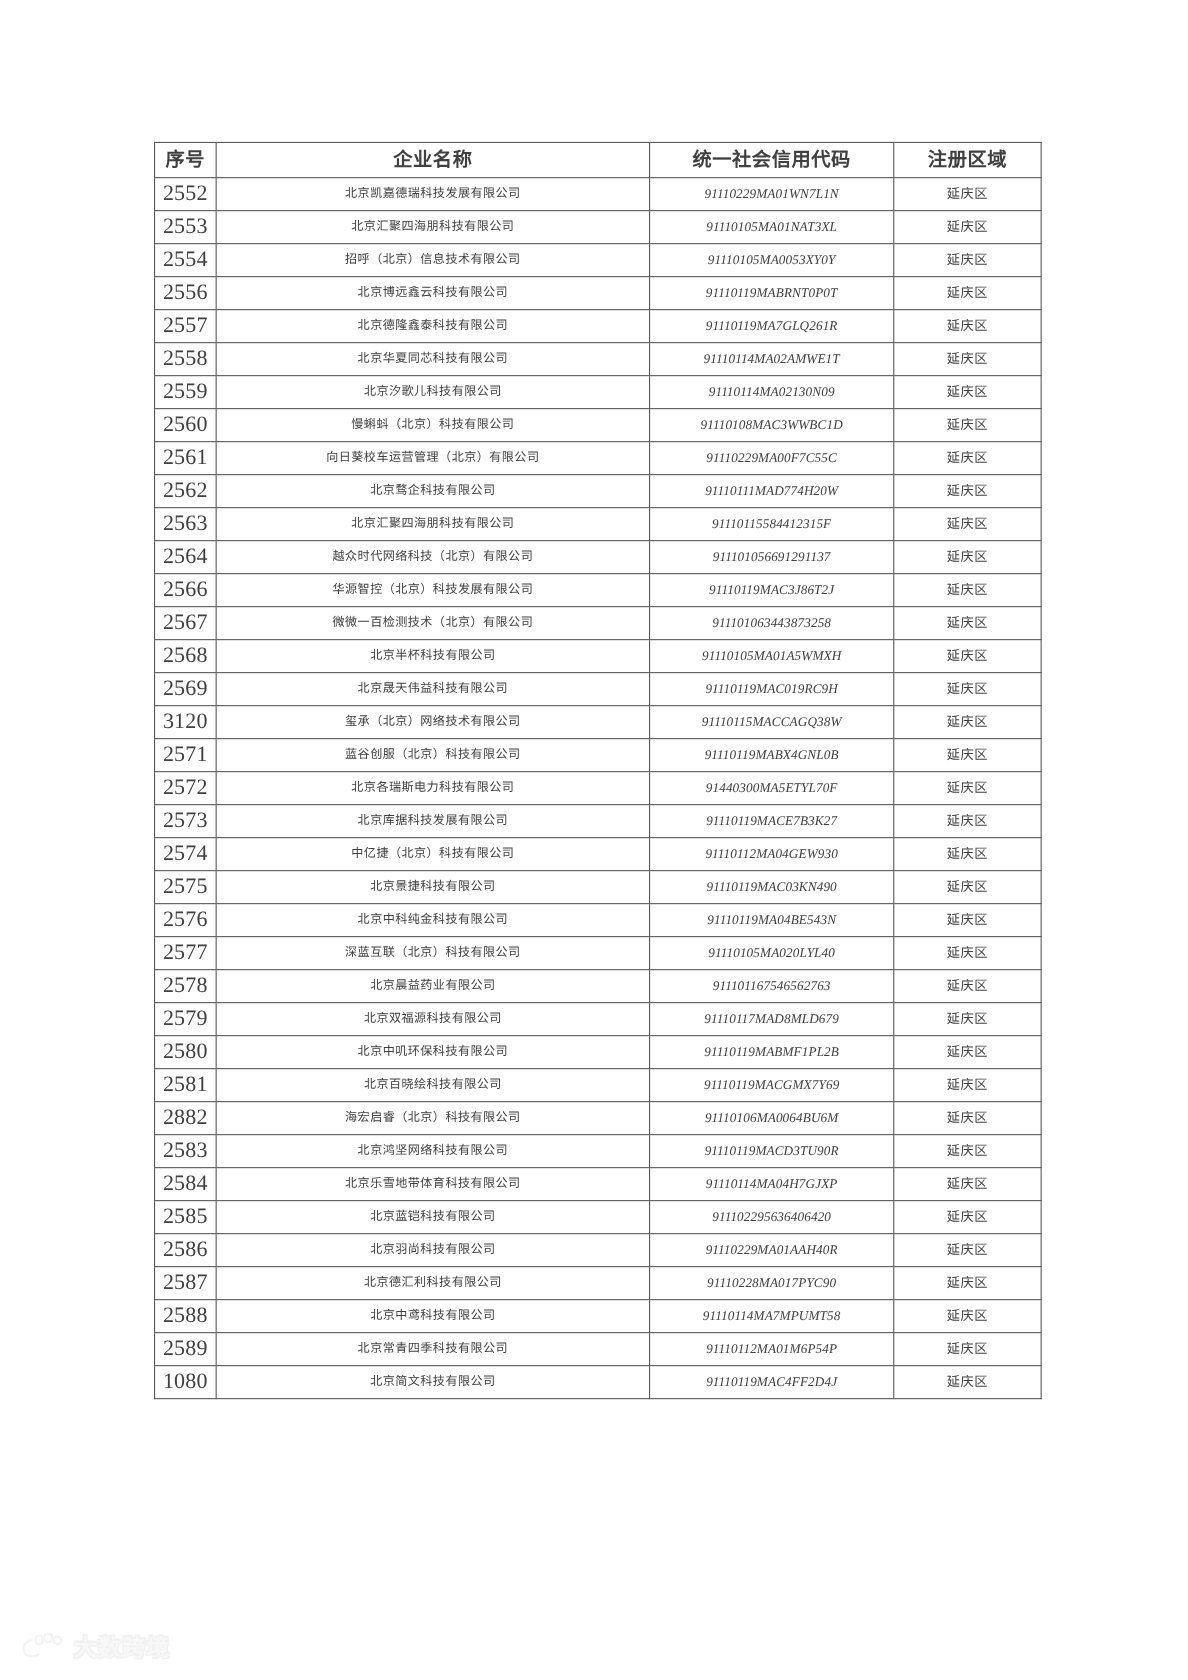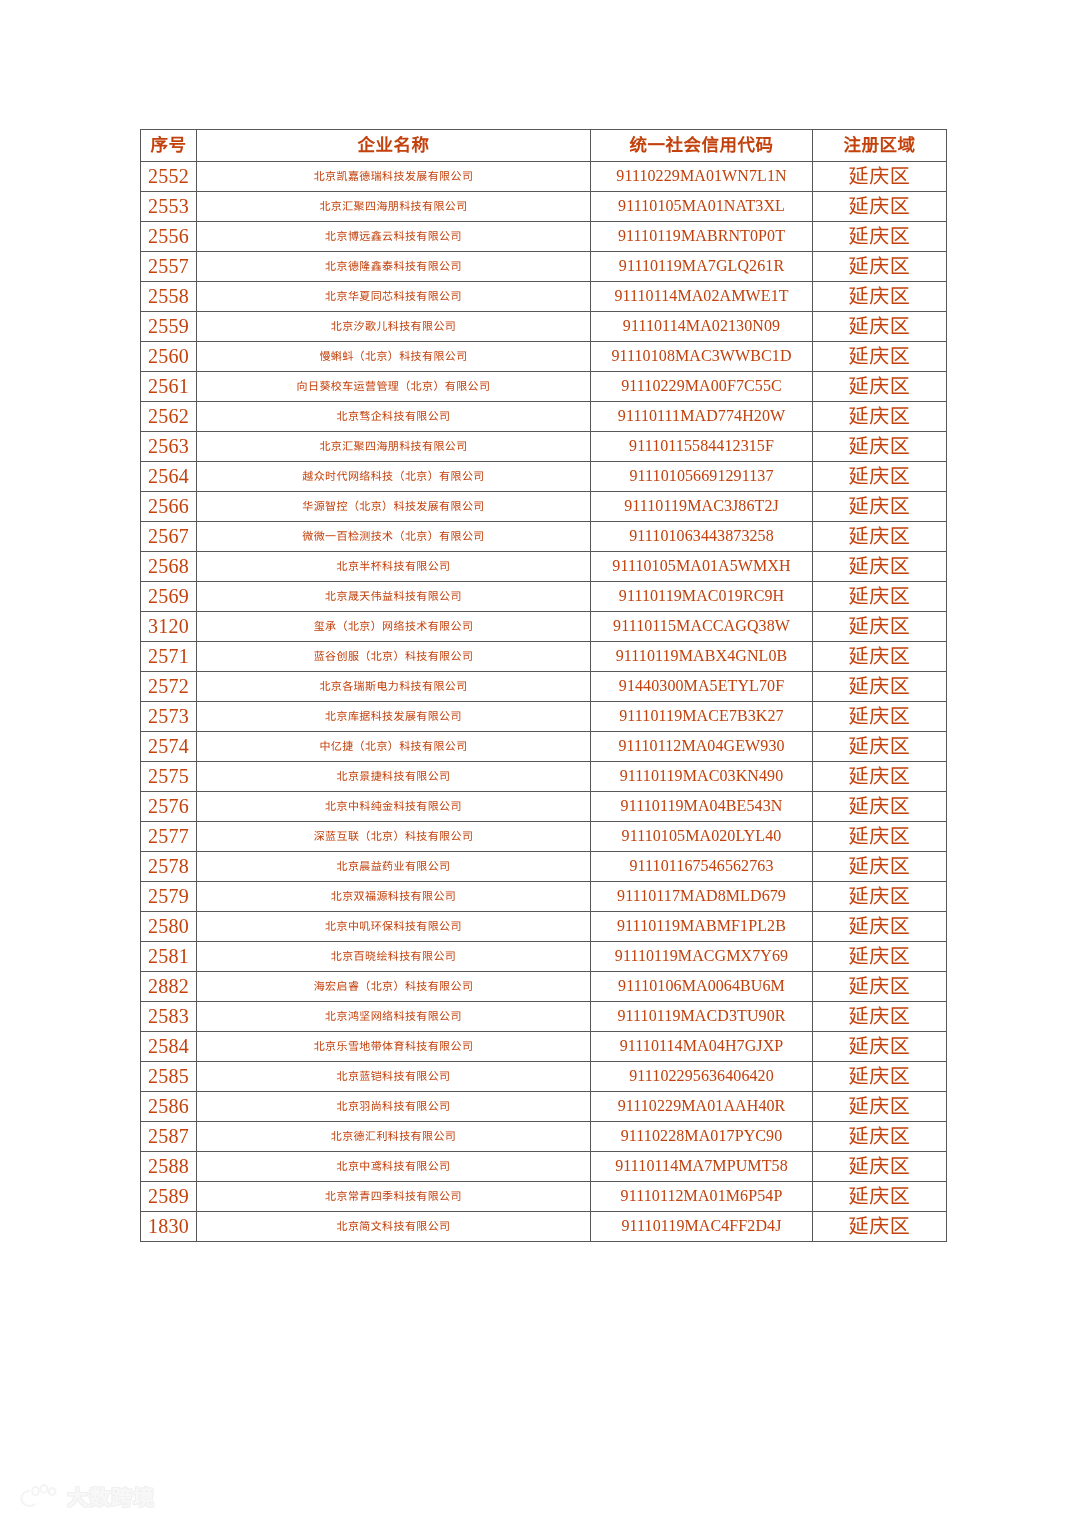--- a/index.html
+++ b/index.html
@@ -27,21 +27,21 @@
     position: absolute;
     left: 140px;
     top: 129px;
     width: 806px;
   }
 
   table.reg-table {
     border-collapse: collapse;
     table-layout: fixed;
     width: 806px;
-    color: #c2410c;
+    color: #404040;
   }
 
   table.reg-table col.c-seq    { width: 56px; }
   table.reg-table col.c-name   { width: 394px; }
   table.reg-table col.c-code   { width: 222px; }
   table.reg-table col.c-region { width: 134px; }
 
   table.reg-table th,
   table.reg-table td {
     border: 1px solid #58585a;
@@ -66,25 +66,26 @@
 
   td.cell-seq {
     font-size: 20px;
     letter-spacing: 0.2px;
   }
   td.cell-name {
     font-size: 11px;
     letter-spacing: 0.4px;
   }
   td.cell-code {
-    font-size: 16px;
+    font-size: 12px;
     letter-spacing: 0.1px;
+    font-style: italic;
   }
   td.cell-region {
-    font-size: 20px;
+    font-size: 12px;
     letter-spacing: 0.6px;
   }
 
   
   .watermark {
     position: absolute;
     left: 18px;
     bottom: 16px;
     display: flex;
     align-items: center;
@@ -138,20 +139,26 @@
             <td class="cell-code">91110229MA01WN7L1N</td>
             <td class="cell-region">延庆区</td>
           </tr>
           <tr>
             <td class="cell-seq">2553</td>
             <td class="cell-name">北京汇聚四海朋科技有限公司</td>
             <td class="cell-code">91110105MA01NAT3XL</td>
             <td class="cell-region">延庆区</td>
           </tr>
           <tr>
+            <td class="cell-seq">2554</td>
+            <td class="cell-name">招呼（北京）信息技术有限公司</td>
+            <td class="cell-code">91110105MA0053XY0Y</td>
+            <td class="cell-region">延庆区</td>
+          </tr>
+          <tr>
             <td class="cell-seq">2556</td>
             <td class="cell-name">北京博远鑫云科技有限公司</td>
             <td class="cell-code">91110119MABRNT0P0T</td>
             <td class="cell-region">延庆区</td>
           </tr>
           <tr>
             <td class="cell-seq">2557</td>
             <td class="cell-name">北京德隆鑫泰科技有限公司</td>
             <td class="cell-code">91110119MA7GLQ261R</td>
             <td class="cell-region">延庆区</td>
@@ -336,21 +343,21 @@
             <td class="cell-code">91110114MA7MPUMT58</td>
             <td class="cell-region">延庆区</td>
           </tr>
           <tr>
             <td class="cell-seq">2589</td>
             <td class="cell-name">北京常青四季科技有限公司</td>
             <td class="cell-code">91110112MA01M6P54P</td>
             <td class="cell-region">延庆区</td>
           </tr>
           <tr>
-            <td class="cell-seq">1830</td>
+            <td class="cell-seq">1080</td>
             <td class="cell-name">北京简文科技有限公司</td>
             <td class="cell-code">91110119MAC4FF2D4J</td>
             <td class="cell-region">延庆区</td>
           </tr>
         </tbody>
     </table>
   </div>
 
   <div class="watermark">
     <svg class="wm-mark" viewBox="0 0 48 30" aria-hidden="true">

